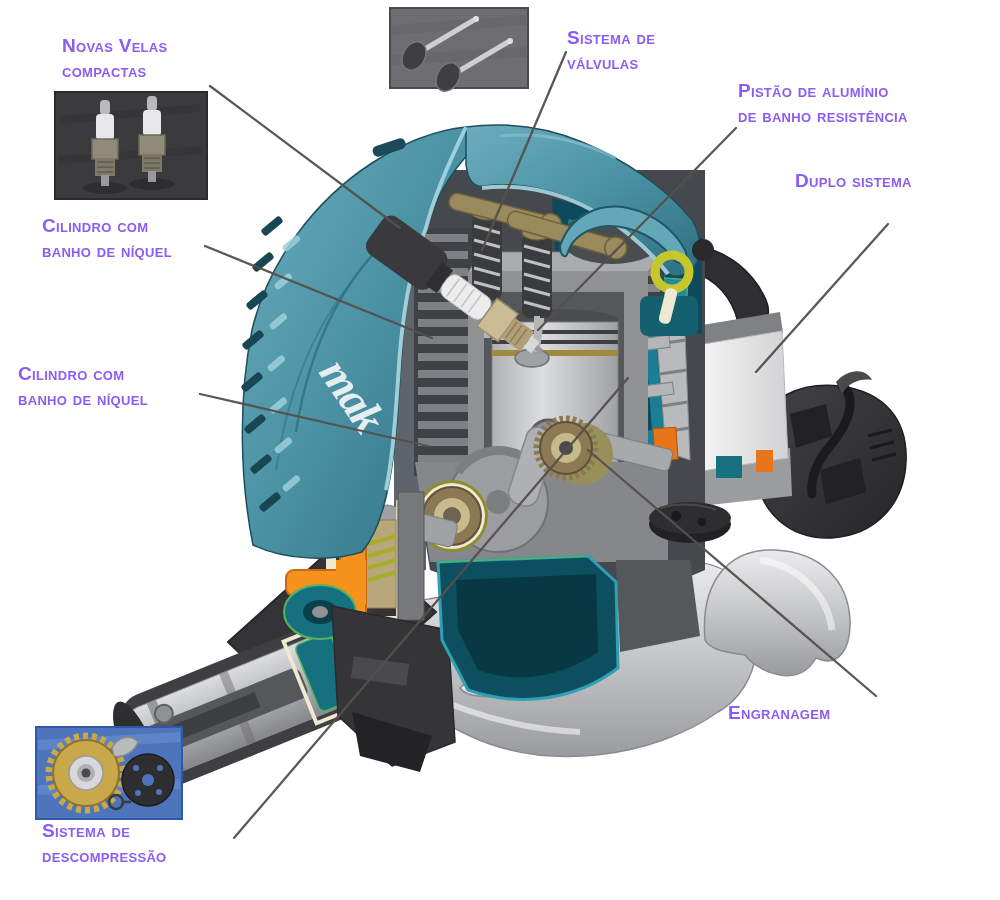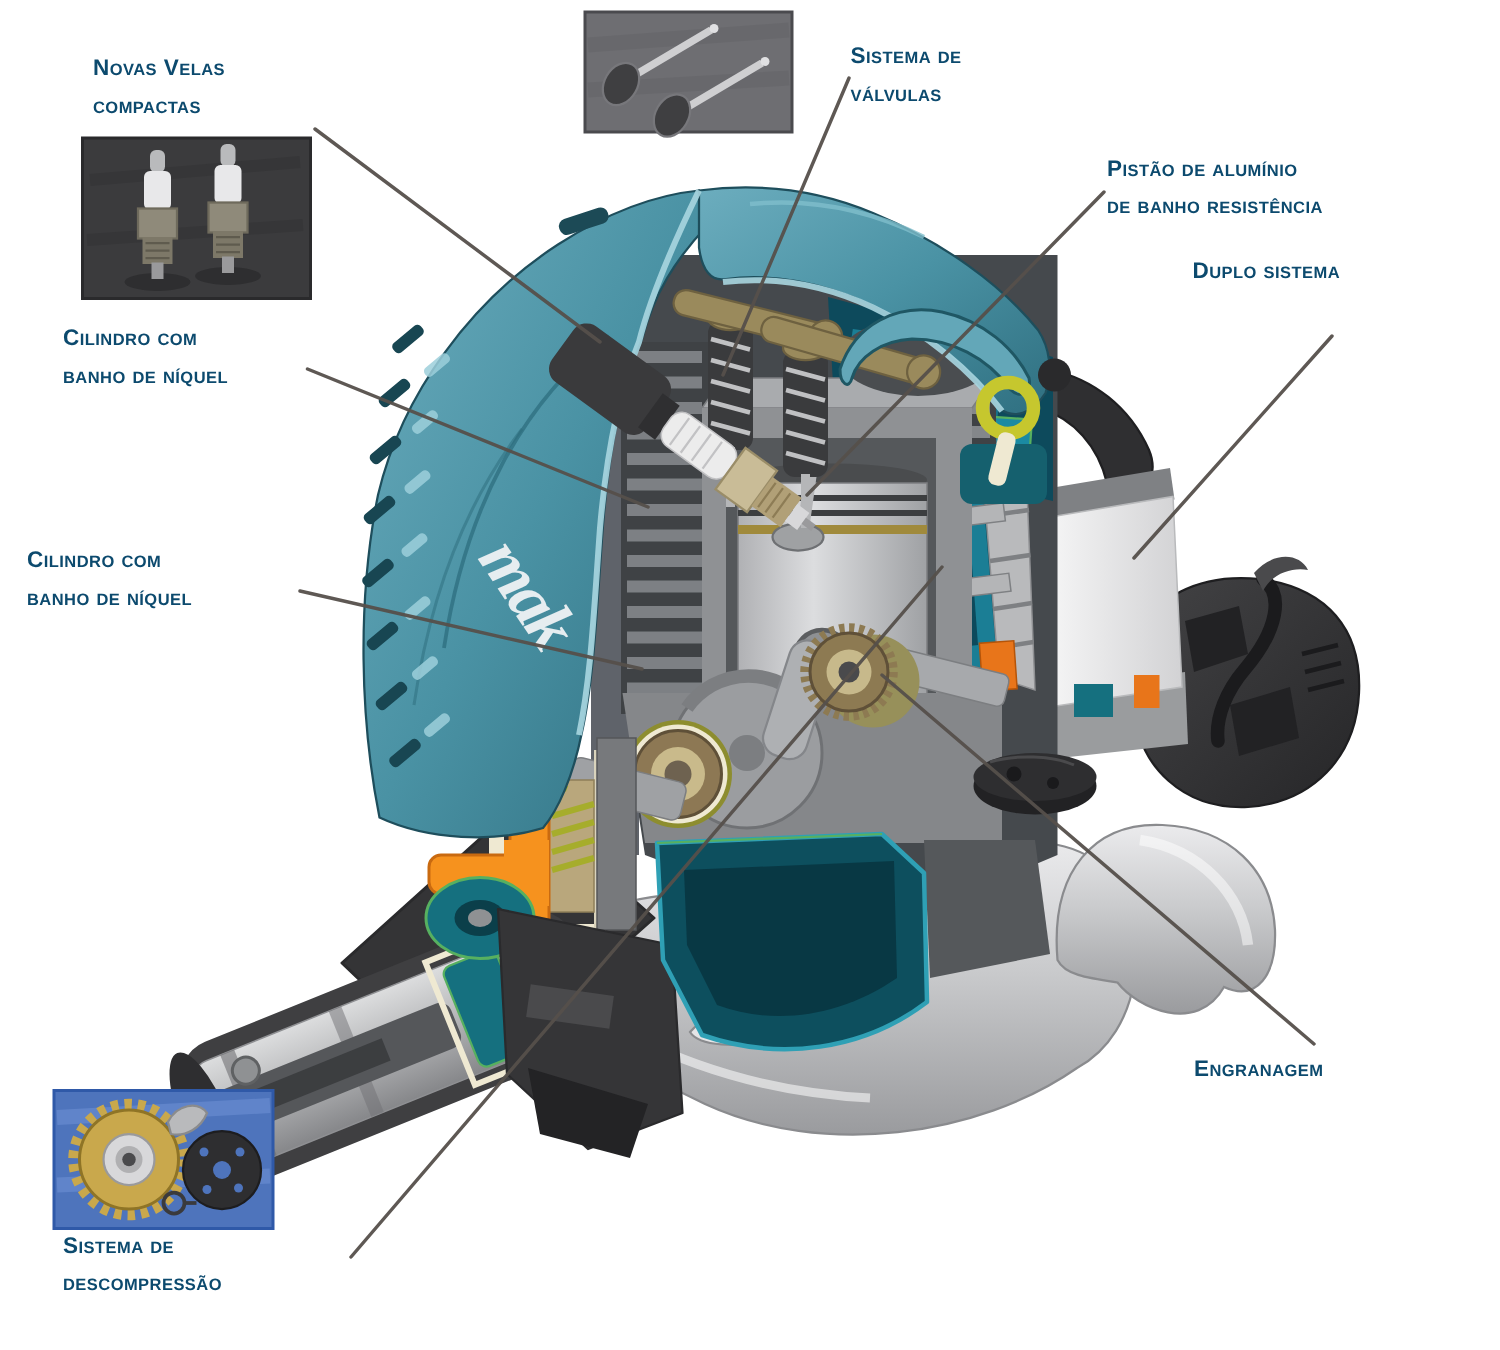--- a/index.html
+++ b/index.html
@@ -5,34 +5,34 @@
   html,body{margin:0;padding:0;background:#ffffff;}
   .stage{
     position:relative;width:1000px;height:900px;background:#ffffff;overflow:hidden;
     font-family:"Liberation Sans","DejaVu Sans",sans-serif;
   }
   .stage svg{position:absolute;left:0;top:0;}
   .lbl{
     position:absolute;
     font-weight:bold;
     font-variant:small-caps;
-    font-size:15px;
+    font-size:19px;
     line-height:25px;
     letter-spacing:.3px;
-    color:#0c4a6e;
+    color:#8b5cf6;
     white-space:nowrap;
   }
   .lbl span{display:block;}
   #lbl-novas{left:62px;top:33px;}
   #lbl-valvulas{left:567px;top:25px;}
-  #lbl-pistao{left:738px;top:100px;}
+  #lbl-pistao{left:738px;top:78px;}
   #lbl-duplo{left:795px;top:168px;width:196px;text-align:left;}
   #lbl-cilindro1{left:42px;top:213px;}
   #lbl-cilindro2{left:18px;top:361px;}
-  #lbl-engranagem{left:796px;top:700px;}
+  #lbl-engranagem{left:728px;top:700px;}
   #lbl-descompressao{left:42px;top:818px;}
 </style>
 </head>
 <body>
 
 <div class="stage">
 
 <svg width="1000" height="900" viewBox="0 0 1000 900">
   <defs>
     <linearGradient id="tankGrad" x1="0" y1="0" x2="0" y2="1">

